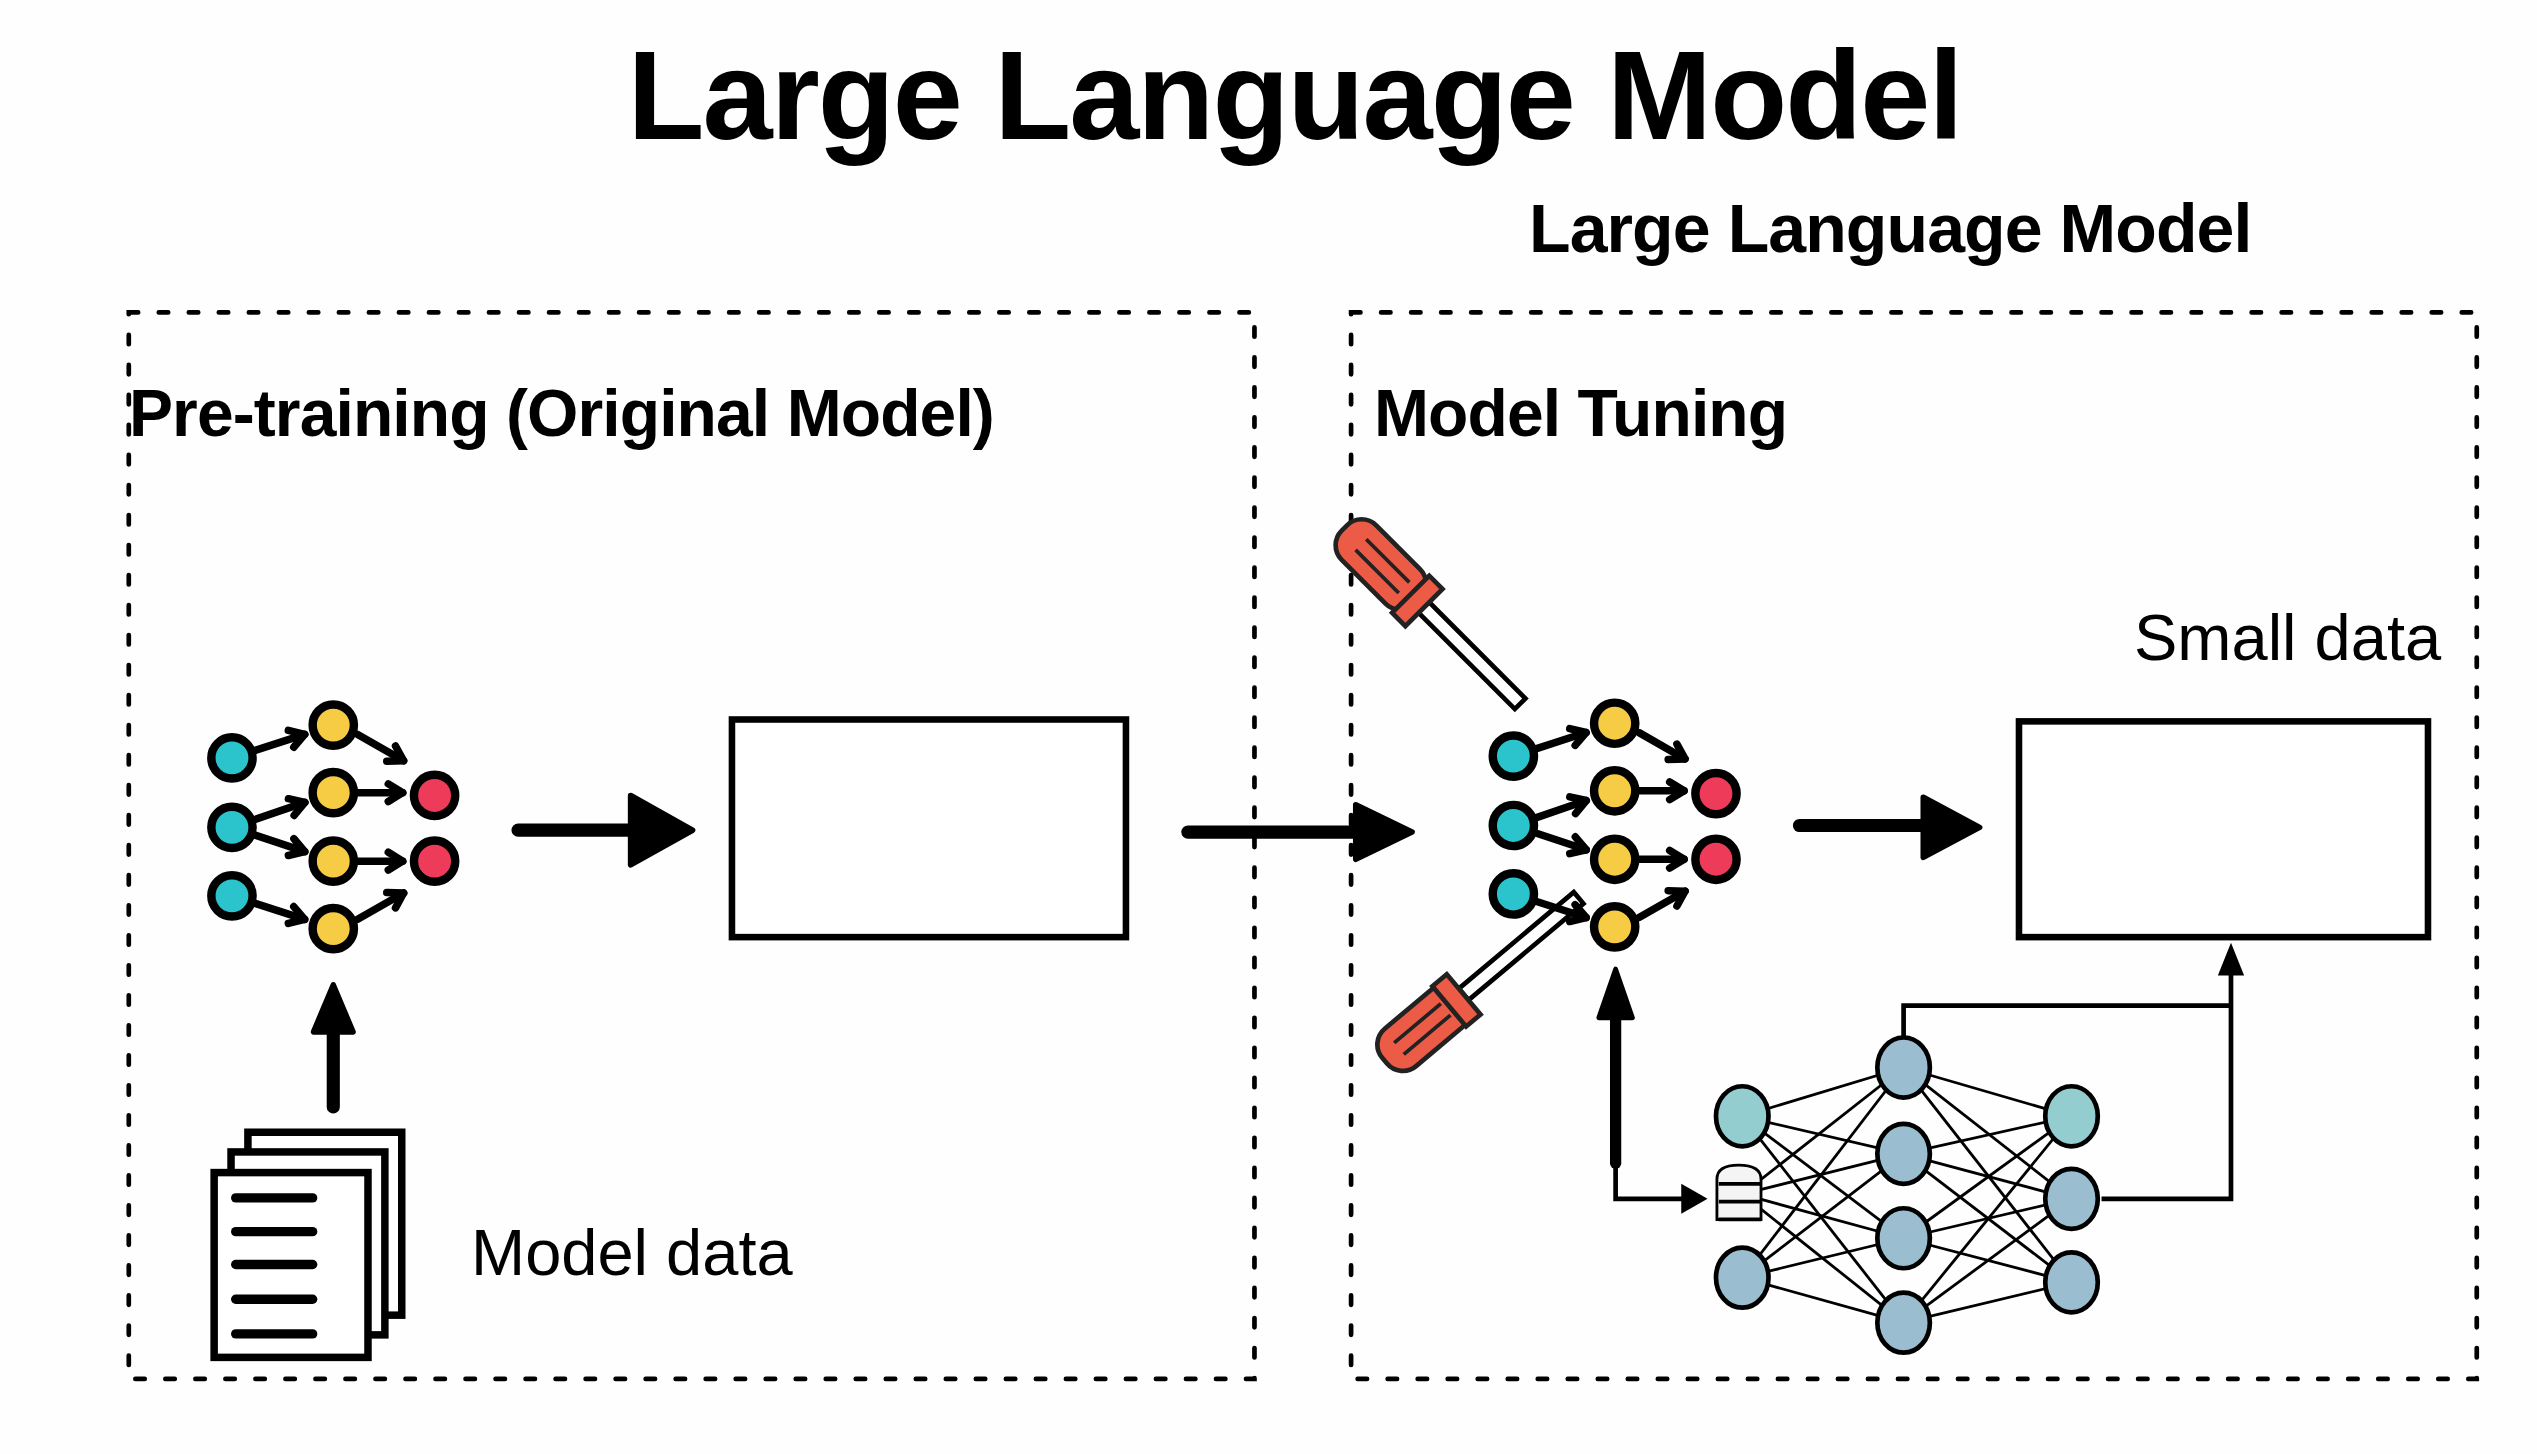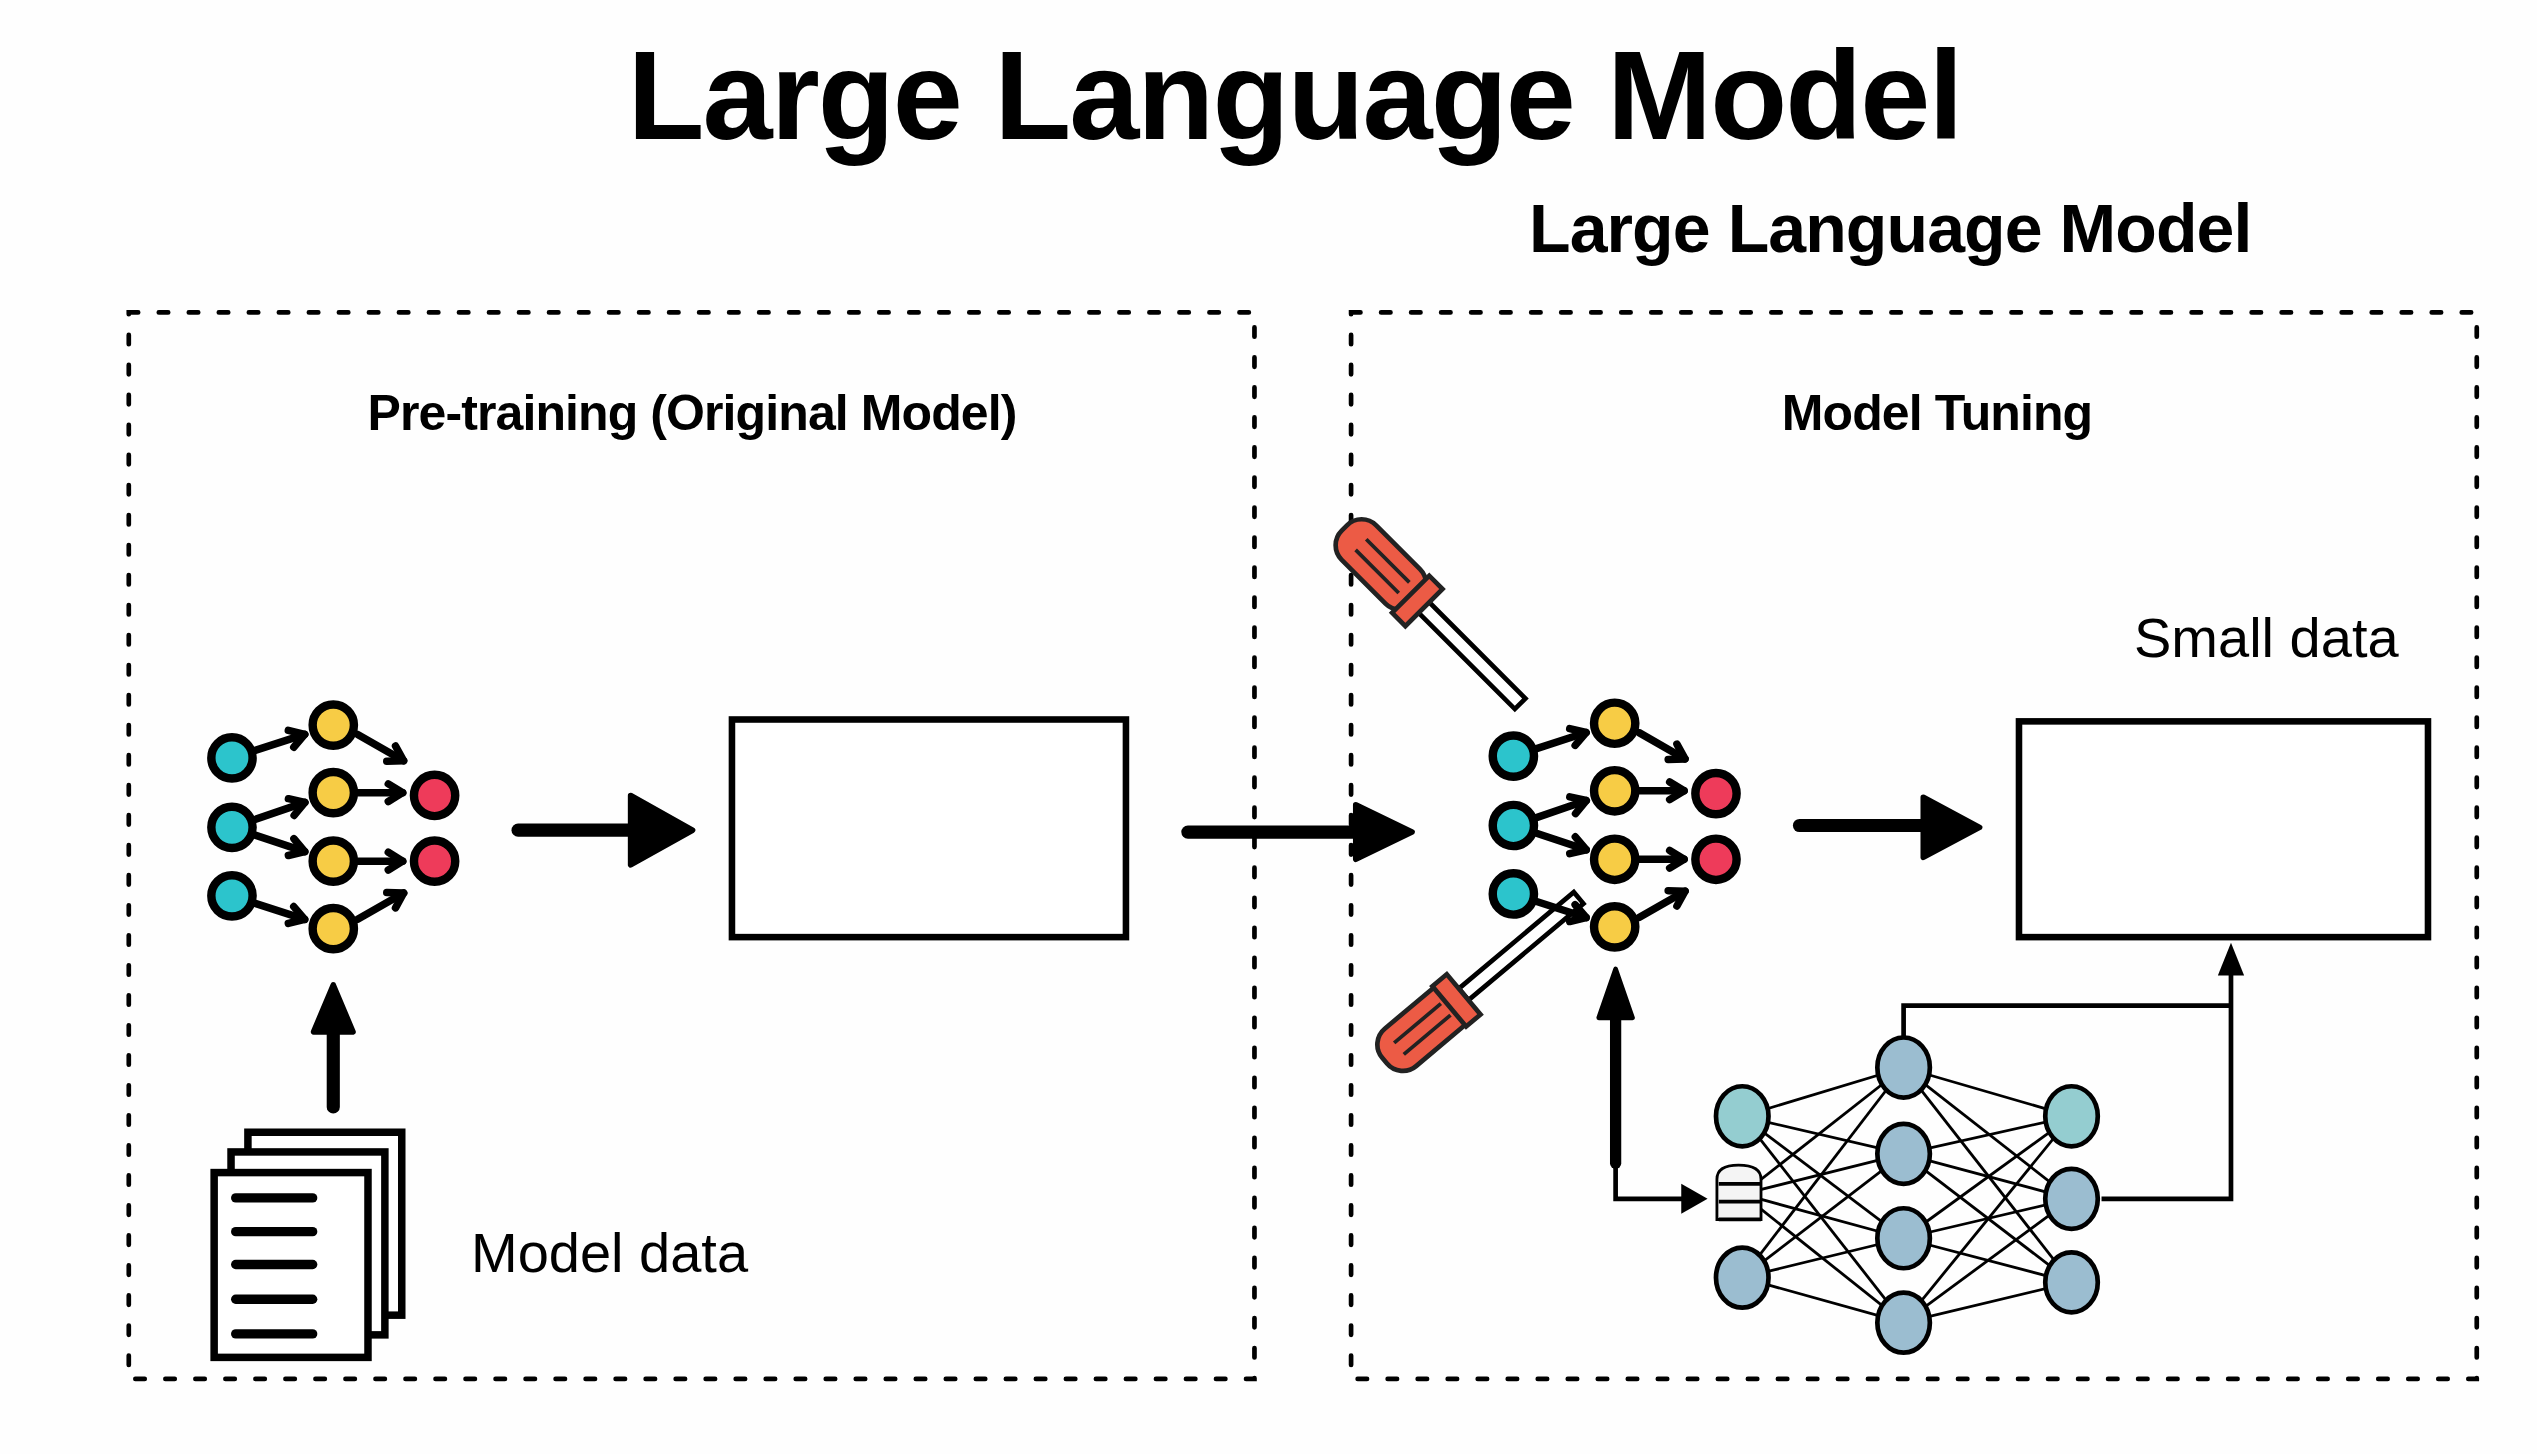--- a/index.html
+++ b/index.html
@@ -3,28 +3,28 @@
 <meta charset="utf-8">
 <style>
   html, body { margin: 0; padding: 0; background: #fefefe; }
   body { width: 2538px; height: 1454px; position: relative; overflow: hidden;
          font-family: "Liberation Sans", sans-serif; color: #000; }
   .abs { position: absolute; }
   #main-title { left: 0; width: 2589px; top: 20.6px; text-align: center;
                 font-size: 126px; font-weight: bold; letter-spacing: -1.9px; line-height: 150px; }
   #sub-title { left: 1529px; top: 186px; font-size: 68px; font-weight: bold;
                letter-spacing: -0.9px; line-height: 84px; white-space: nowrap; }
-  .panel-title { font-size: 50px; font-weight: bold; letter-spacing: -0.9px;
-                 line-height: 84px; white-space: nowrap; text-align: center; }
+  .panel-title { font-size: 66px; font-weight: bold; letter-spacing: -0.9px;
+                 line-height: 84px; white-space: nowrap; }
   #pre-title { left: 129px; width: 1126px; top: 371px; }
   #ft-title { left: 1374px; width: 1126px; top: 371px; }
   .box-label { font-size: 56px; line-height: 60px; text-align: center; }
   #base-label { left: 730px; width: 396px; top: 797px; }
   #ft-label { left: 2017px; width: 413px; top: 765px; }
-  .data-label { font-size: 56px; line-height: 66px; white-space: nowrap; }
+  .data-label { font-size: 65px; line-height: 66px; white-space: nowrap; }
   #large-data { left: 471px; top: 1220px; }
   #small-data { left: 2134px; top: 605px; }
   svg#diagram { position: absolute; left: 0; top: 0; }
 </style>
 </head>
 <body>
 
 <div id="main-title" class="abs">Large Language Model</div>
 <div id="sub-title" class="abs">Large Language Model</div>
 

